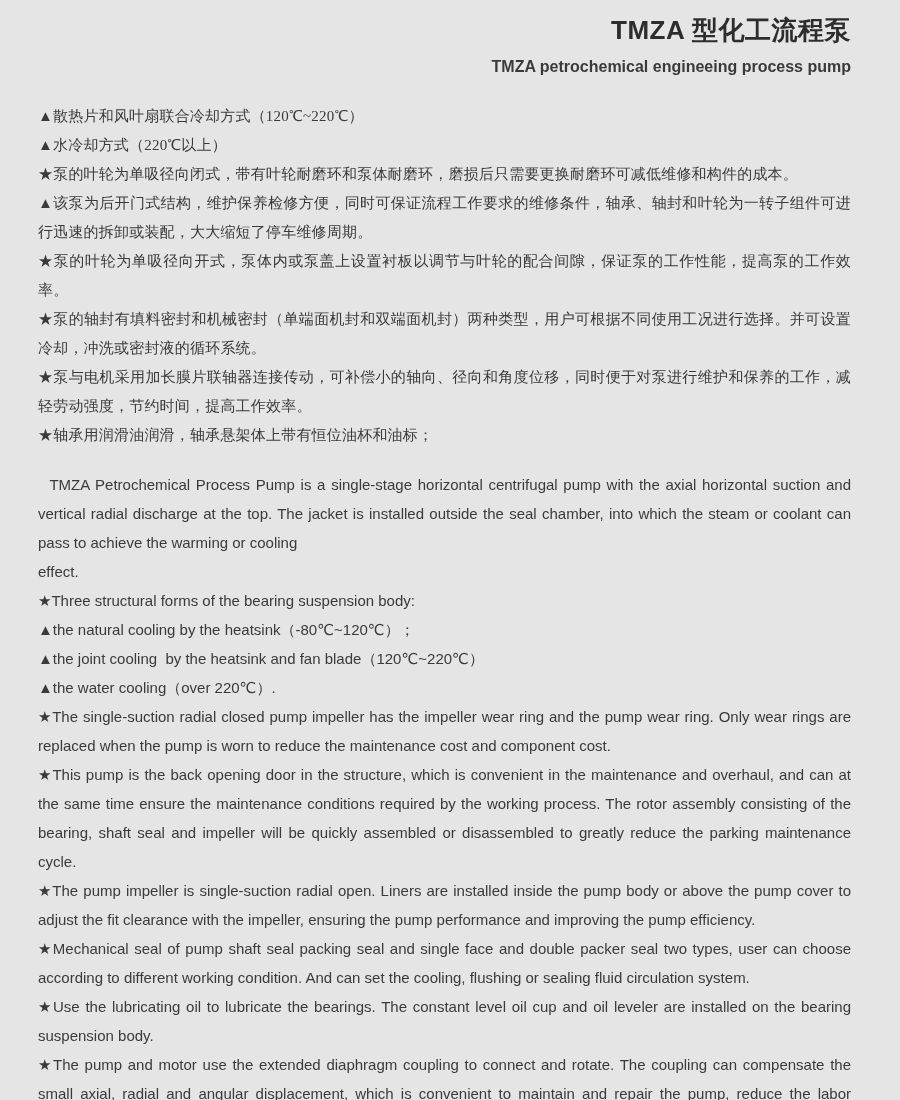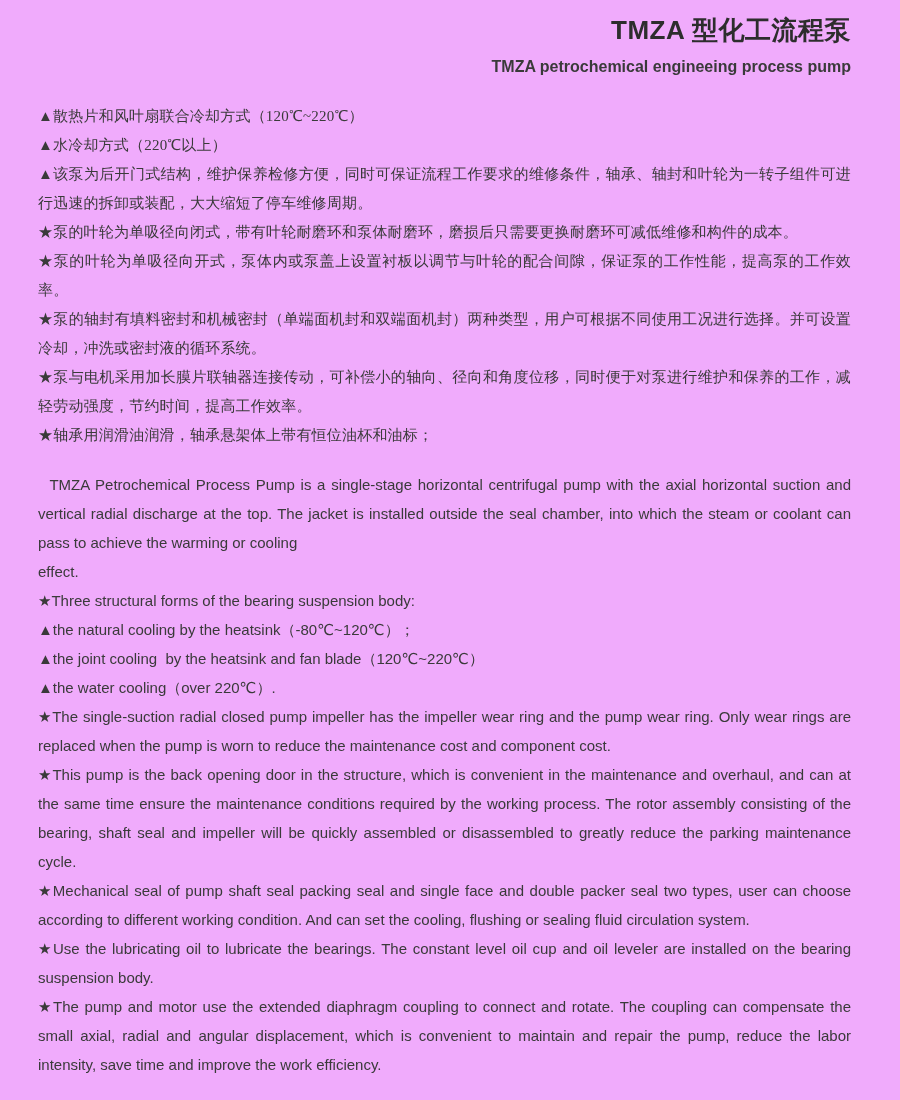--- a/index.html
+++ b/index.html
@@ -12,21 +12,21 @@
     height: 1100px;
     font-family: "Liberation Sans", "DejaVu Sans", sans-serif;
     color: #3a3a3a;
     overflow: hidden;
   }
   .page {
     box-sizing: border-box;
     width: 900px;
     height: 1100px;
     padding: 14px 49px 0 38px;
-    background: #f0abfc;
+    background: #e5e5e5;
   }
   .doc-header {
     text-align: right;
   }
   .doc-title {
     font-size: 26px;
     font-weight: 600;
     color: #2d2d2d;
     line-height: 32px;
     letter-spacing: 0.5px;
@@ -65,35 +65,36 @@
 <div class="page">
 
   <div class="doc-header">
     <div class="doc-title">TMZA 型化工流程泵</div>
     <div class="doc-subtitle">TMZA petrochemical engineeing process pump</div>
   </div>
 
   <div class="section-cn">
     <p>▲散热片和风叶扇联合冷却方式（120℃~220℃）</p>
     <p>▲水冷却方式（220℃以上）</p>
+    <p>★泵的叶轮为单吸径向闭式，带有叶轮耐磨环和泵体耐磨环，磨损后只需要更换耐磨环可减低维修和构件的成本。</p>
     <p>▲该泵为后开门式结构，维护保养检修方便，同时可保证流程工作要求的维修条件，轴承、轴封和叶轮为一转子组件可进行迅速的拆卸或装配，大大缩短了停车维修周期。</p>
-    <p>★泵的叶轮为单吸径向闭式，带有叶轮耐磨环和泵体耐磨环，磨损后只需要更换耐磨环可减低维修和构件的成本。</p>
     <p>★泵的叶轮为单吸径向开式，泵体内或泵盖上设置衬板以调节与叶轮的配合间隙，保证泵的工作性能，提高泵的工作效率。</p>
     <p>★泵的轴封有填料密封和机械密封（单端面机封和双端面机封）两种类型，用户可根据不同使用工况进行选择。并可设置冷却，冲洗或密封液的循环系统。</p>
     <p>★泵与电机采用加长膜片联轴器连接传动，可补偿小的轴向、径向和角度位移，同时便于对泵进行维护和保养的工作，减轻劳动强度，节约时间，提高工作效率。</p>
     <p>★轴承用润滑油润滑，轴承悬架体上带有恒位油杯和油标；</p>
   </div>
 
   <div class="section-en">
     <p>  TMZA Petrochemical Process Pump is a single-stage horizontal centrifugal pump with the axial horizontal suction and vertical radial discharge at the top. The jacket is installed outside the seal chamber, into which the steam or coolant can pass to achieve the warming or cooling
 effect.</p>
     <p>★Three structural forms of the bearing suspension body:</p>
     <p>▲the natural cooling by the heatsink（-80℃~120℃）；</p>
     <p>▲the joint cooling  by the heatsink and fan blade（120℃~220℃）</p>
     <p>▲the water cooling（over 220℃）.</p>
     <p>★The single-suction radial closed pump impeller has the impeller wear ring and the pump wear ring. Only wear rings are replaced when the pump is worn to reduce the maintenance cost and component cost.</p>
     <p>★This pump is the back opening door in the structure, which is convenient in the maintenance and overhaul, and can at the same time ensure the maintenance conditions required by the working process. The rotor assembly consisting of the bearing, shaft seal and impeller will be quickly assembled or disassembled to greatly reduce the parking maintenance cycle.</p>
+    <p>★The pump impeller is single-suction radial open. Liners are installed inside the pump body or above the pump cover to adjust the fit clearance with the impeller, ensuring the pump performance and improving the pump efficiency.</p>
     <p>★Mechanical seal of pump shaft seal packing seal and single face and double packer seal two types, user can choose according to different working condition. And can set the cooling, flushing or sealing fluid circulation system.</p>
     <p>★Use the lubricating oil to lubricate the bearings. The constant level oil cup and oil leveler are installed on the bearing suspension body.</p>
     <p>★The pump and motor use the extended diaphragm coupling to connect and rotate. The coupling can compensate the small axial, radial and angular displacement, which is convenient to maintain and repair the pump, reduce the labor intensity, save time and improve the work efficiency.</p>
   </div>
 
 </div>
 
 </body></html>

